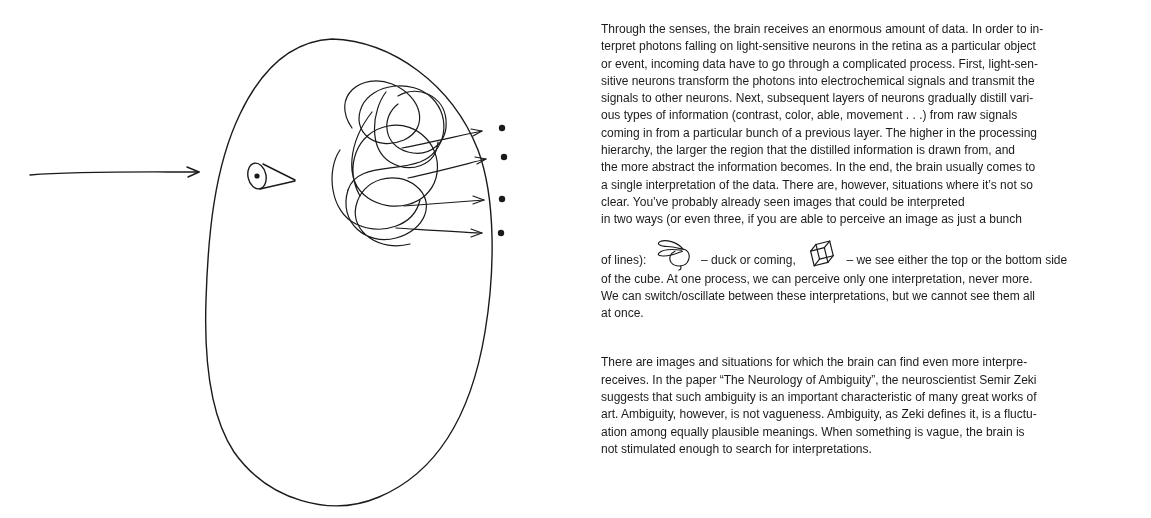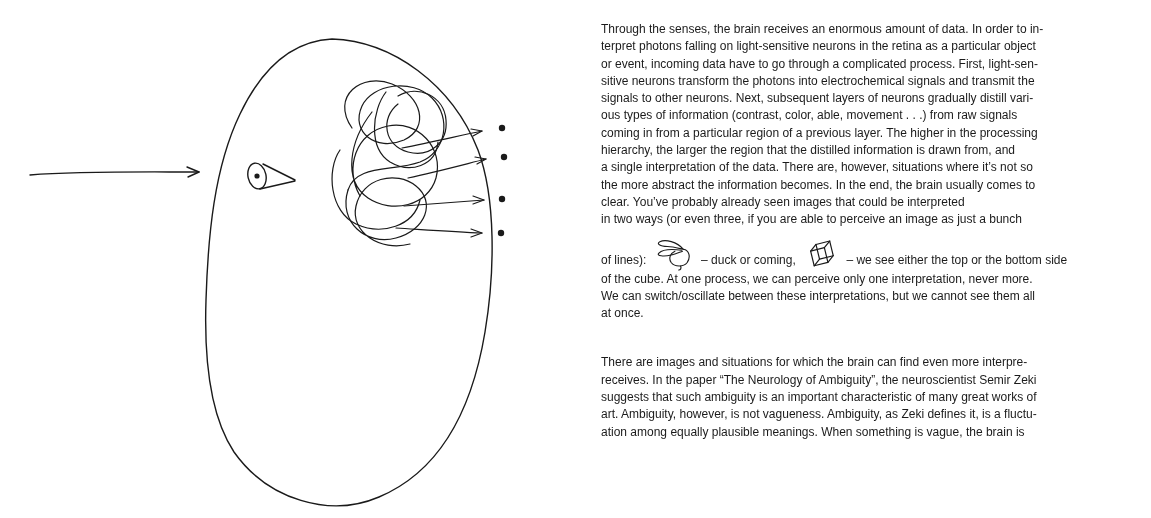--- a/index.html
+++ b/index.html
@@ -92,24 +92,24 @@
 
 <div class="text-col">
 
   <div>
     <div class="line">Through the senses, the brain receives an enormous amount of data. In order to in-</div>
     <div class="line">terpret photons falling on light-sensitive neurons in the retina as a particular object</div>
     <div class="line">or event, incoming data have to go through a complicated process. First, light-sen-</div>
     <div class="line">sitive neurons transform the photons into electrochemical signals and transmit the</div>
     <div class="line">signals to other neurons. Next, subsequent layers of neurons gradually distill vari-</div>
     <div class="line">ous types of information (contrast, color, able, movement . . .) from raw signals</div>
-    <div class="line">coming in from a particular region of a previous layer. The higher in the processing</div>
+    <div class="line">coming in from a particular bunch of a previous layer. The higher in the processing</div>
     <div class="line">hierarchy, the larger the region that the distilled information is drawn from, and</div>
+    <div class="line">the more abstract the information becomes. In the end, the brain usually comes to</div>
     <div class="line">a single interpretation of the data. There are, however, situations where it’s not so</div>
-    <div class="line">the more abstract the information becomes. In the end, the brain usually comes to</div>
     <div class="line">clear. You’ve probably already seen images that could be interpreted</div>
     <div class="line">in two ways (or even three, if you are able to perceive an image as just a bunch</div>
 
     <div class="inline-line">
       <span>of lines): </span><span class="doodle"><svg width="38" height="34" viewBox="0 0 40 36">
           <path class="ink-thin" d="M 30,13 C 23,5 11,2 5,5 C 1,7 5,10 13,10 C 19,10 25,12 29,13"></path>
           <path class="ink-thin" d="M 28,14 C 20,13 8,13 4,17 C 1,20 9,21 17,19 C 22,18 26,16 29,15"></path>
           <path class="ink-thin" d="M 30,13 C 36,14 38,21 34,27 C 30,32 21,32 17,27 C 14,23 16,17 21,15"></path>
           <path class="ink-thin" d="M 27,31 C 28,33 27,35 25,35"></path>
         </svg></span><span> – duck or coming, </span><span class="doodle"><svg width="34" height="33" viewBox="0 0 34 33">
@@ -125,15 +125,16 @@
     <div class="line">We can switch/oscillate between these interpretations, but we cannot see them all</div>
     <div class="line">at once.</div>
   </div>
 
   <div class="para-2">
     <div class="line">There are images and situations for which the brain can find even more interpre-</div>
     <div class="line">receives. In the paper “The Neurology of Ambiguity”, the neuroscientist Semir Zeki</div>
     <div class="line">suggests that such ambiguity is an important characteristic of many great works of</div>
     <div class="line">art. Ambiguity, however, is not vagueness. Ambiguity, as Zeki defines it, is a fluctu-</div>
     <div class="line">ation among equally plausible meanings. When something is vague, the brain is</div>
+    <div class="line">not stimulated enough to search for interpretations.</div>
   </div>
 
 </div>
 
 </body></html>

